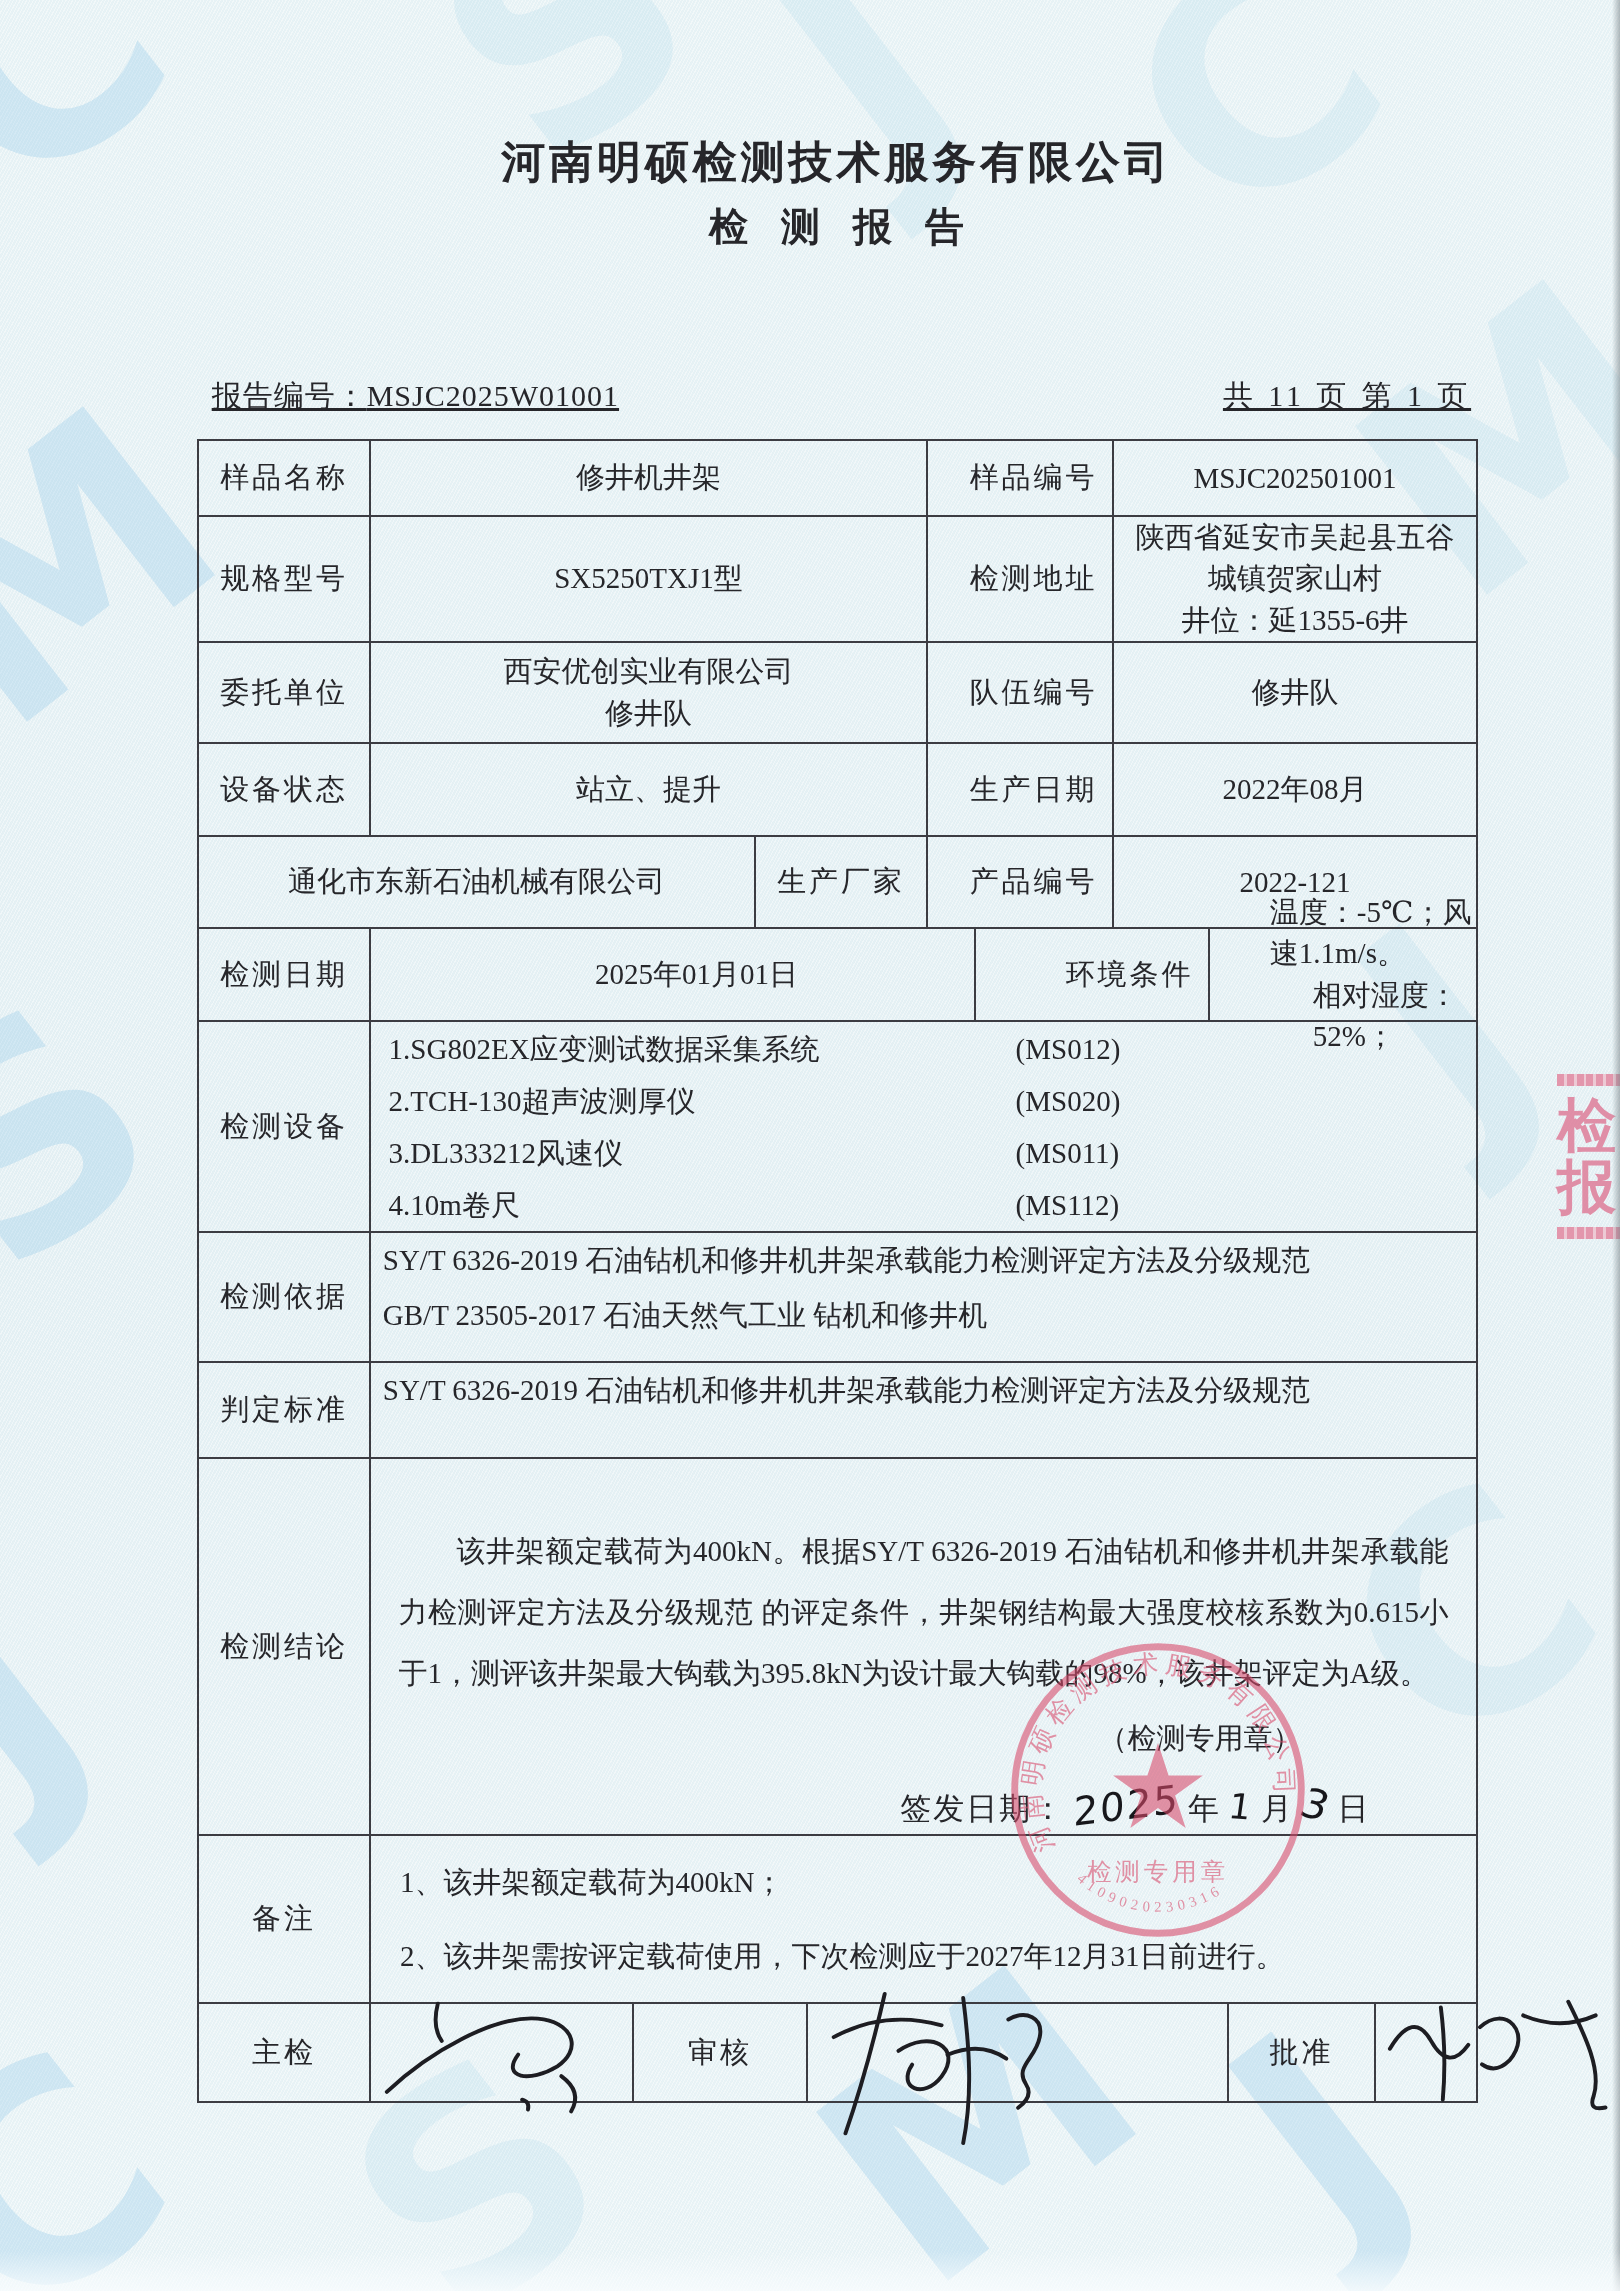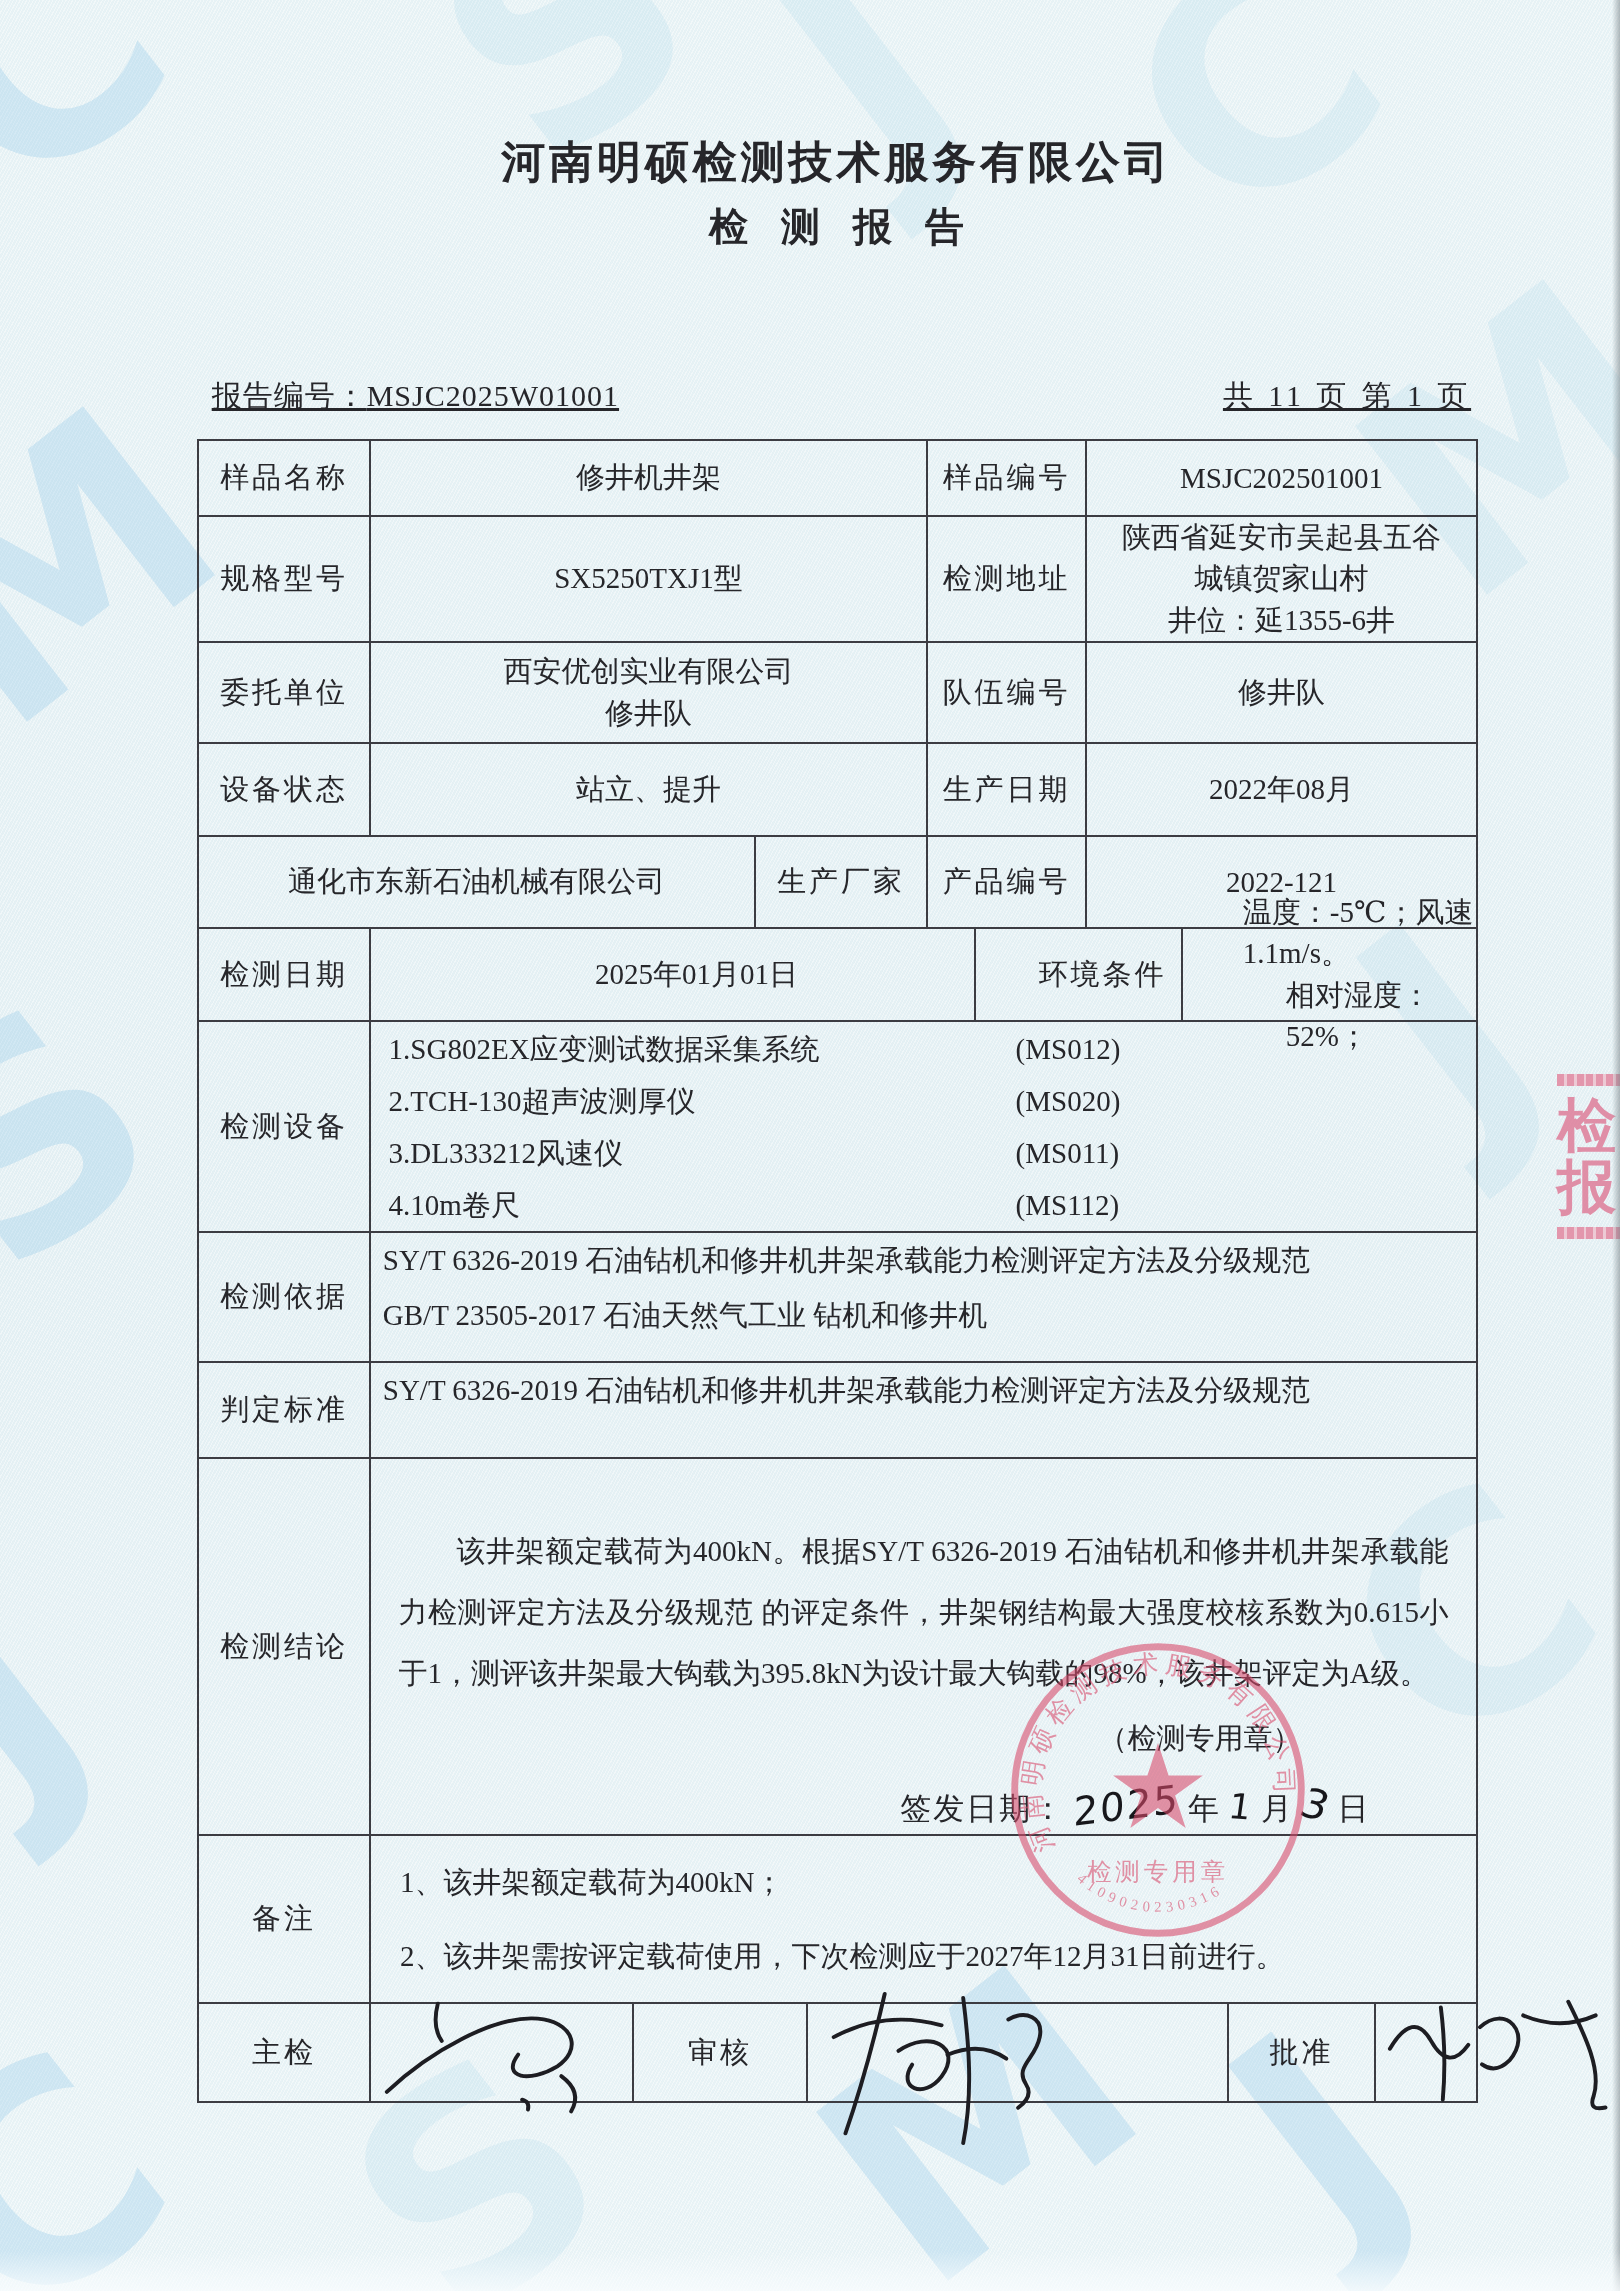--- a/index.html
+++ b/index.html
@@ -43,21 +43,21 @@
   }
   .tr{display:flex; border-bottom:2px solid #3c3c42; box-sizing:border-box;}
   .tr:last-child{border-bottom:none;}
   .td{
     border-right:2px solid #3c3c42; box-sizing:border-box;
     display:flex; flex-direction:column; justify-content:center; align-items:center;
     text-align:center; overflow:visible;
   }
   .td:last-child{border-right:none;}
   .td.label{letter-spacing:2.9px;}
-  .c1{flex:0 0 172px;} .c2{flex:0 0 557px;} .c3{flex:0 0 159px;} .c4{flex:1 1 auto;}
+  .c1{flex:0 0 172px;} .c2{flex:0 0 557px;} .c3{flex:0 0 159px;margin-left:27px;} .c4{flex:1 1 auto;}
   .wide{flex:1 1 auto;}
   .r1{height:76px;} .r2{height:126px;} .r3{height:101px;} .r4{height:93px;}
   .r5{height:92px;} .r6{height:93px;gap:48px;} .r7{height:211px;} .r8{height:130px;}
   .r9{height:96px;} .r10{height:377px;} .r11{height:168px;} .r12{height:97px;}
   .line{display:block; line-height:1.42;}
   .env{align-items:flex-start; text-align:left; padding-left:11.8px;}
   .env .line2{padding-left:43px;}
   
   .equip{align-items:stretch; justify-content:center; padding-left:17.6px; text-align:left;}
   .eq-row{display:flex; line-height:52px;}

